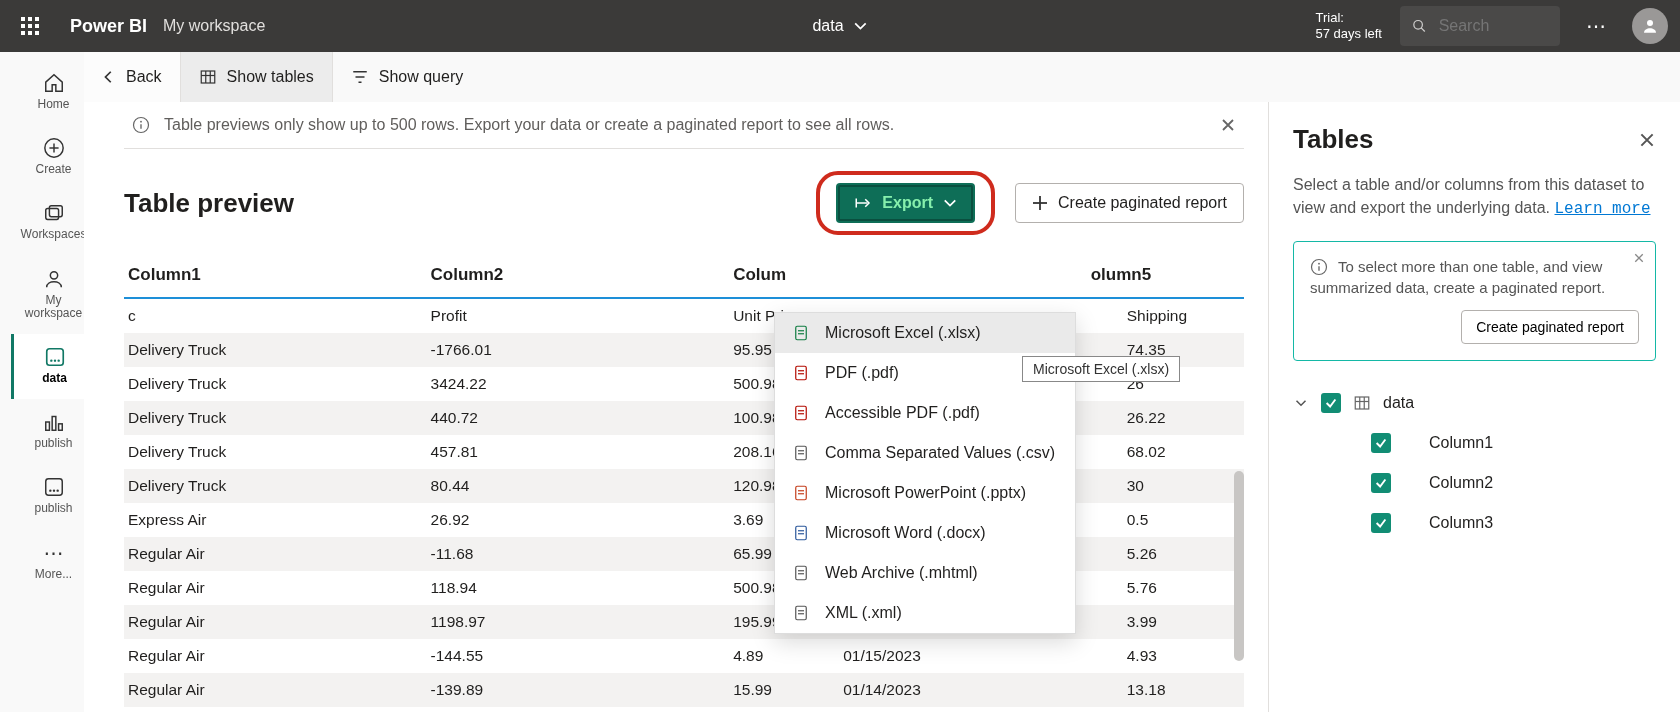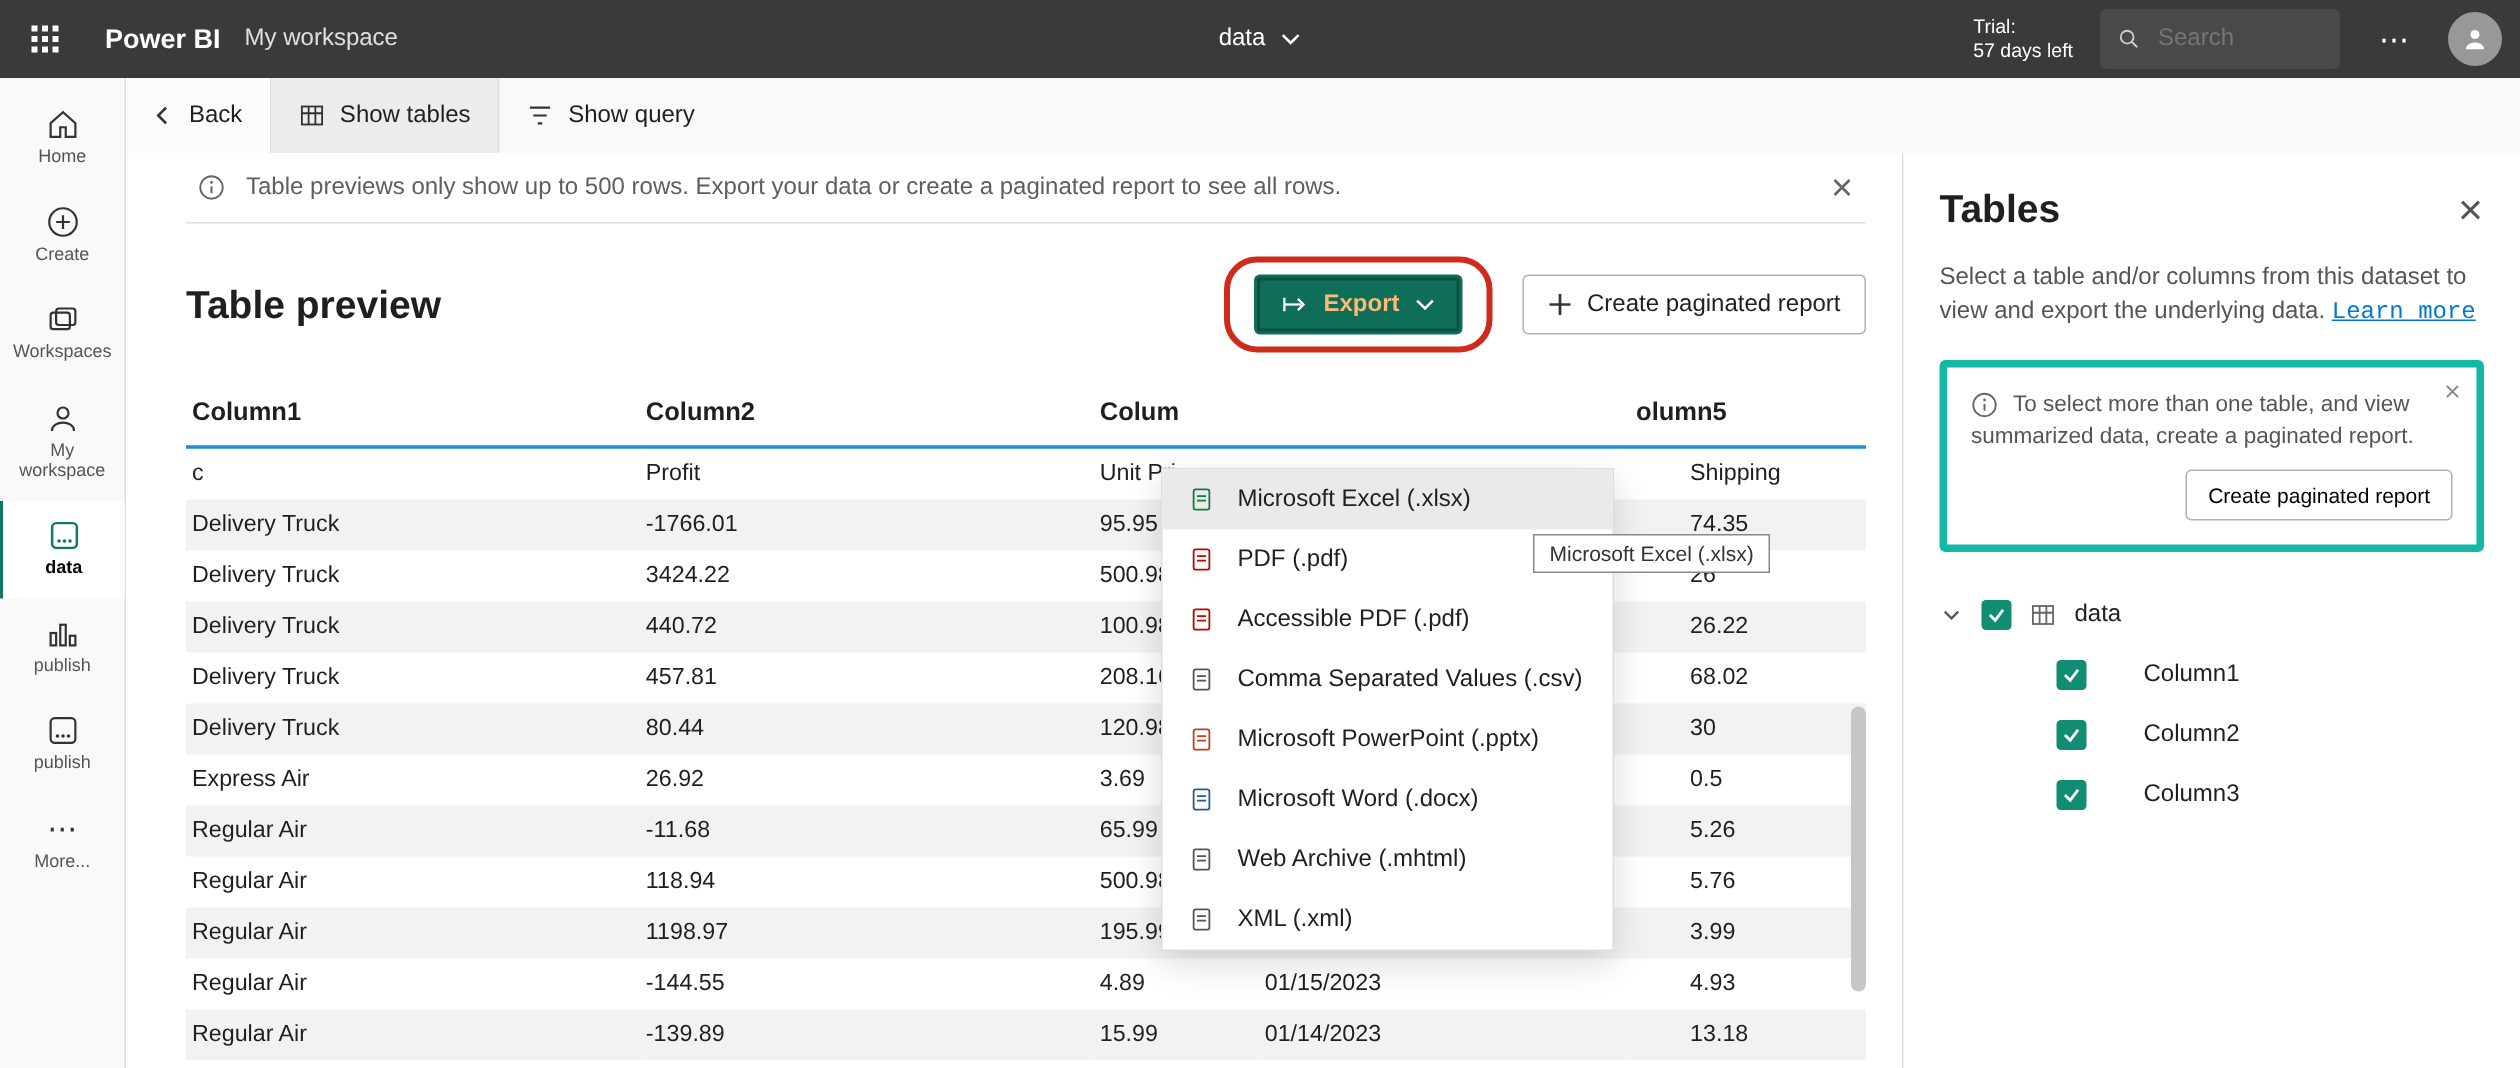--- a/index.html
+++ b/index.html
@@ -98,21 +98,21 @@
   }
   .avatar {
     background: #9a9897;
     color: #fff;
   }
 
   
   .leftnav {
     position: absolute;
     top: 52px;
-    left: 0;
+    left: 12px;
     bottom: 0;
     width: var(--sidebar-width);
     background: #f9f9f9;
     border-right: 1px solid var(--divider);
     display: flex;
     flex-direction: column;
     align-items: stretch;
     padding-top: 8px;
   }
   .nav-item {
@@ -199,21 +199,21 @@
     display: flex;
     align-items: center;
     padding: 22px 0 18px;
     position: relative;
   }
   .preview-title { font-size: 26px; font-weight: 700; }
   .preview-actions { margin-left: auto; display: flex; gap: 20px; align-items: center; }
 
   .export-btn {
     background: var(--accent-green);
-    color: #fdba74;
+    color: #86efac;
     height: 40px;
     border-radius: 4px;
     display: flex;
     align-items: center;
     gap: 10px;
     padding: 0 18px;
     font-size: 16px;
     font-weight: 600;
     outline: 2px solid #0a4f3f;
     outline-offset: -4px;
@@ -329,21 +329,21 @@
     overflow-y: auto;
   }
   .rp-head { display:flex; align-items:center;justify-content:center; }
   .rp-title { font-size: 26px; font-weight: 700; }
   .rp-close { margin-left:auto; cursor:pointer; color:#555; }
   .rp-desc { margin-top: 18px; font-size: 16px; color: #555; line-height: 1.45; }
   .rp-desc a { color: var(--link); text-decoration: underline; font-family: Liberation Mono, monospace; }
 
   .info-card {
     margin-top: 20px;
-    border: 5px solid #14b8a6;
+    border: 1px solid #14b8a6;
     border-radius: 4px;
     padding: 14px 16px 16px;
     position: relative;
     color: #555;
     font-size: 15px;
     line-height: 1.4;
   }
   .info-card .close-mini {
     position: absolute;
     top: 10px; right: 10px;

